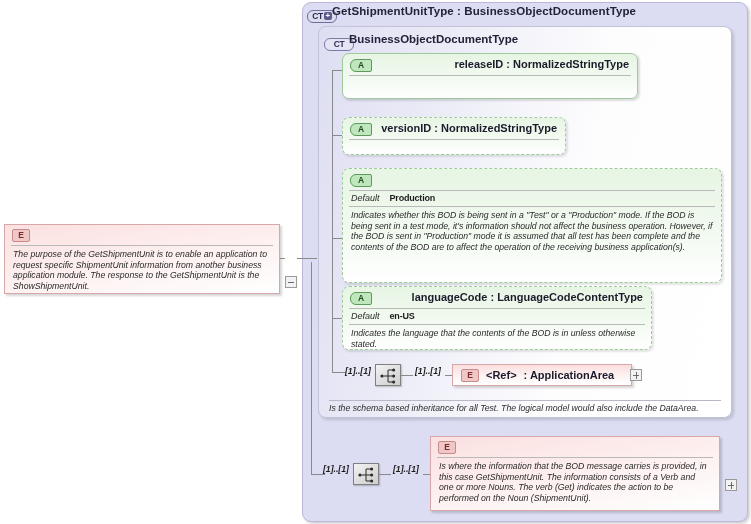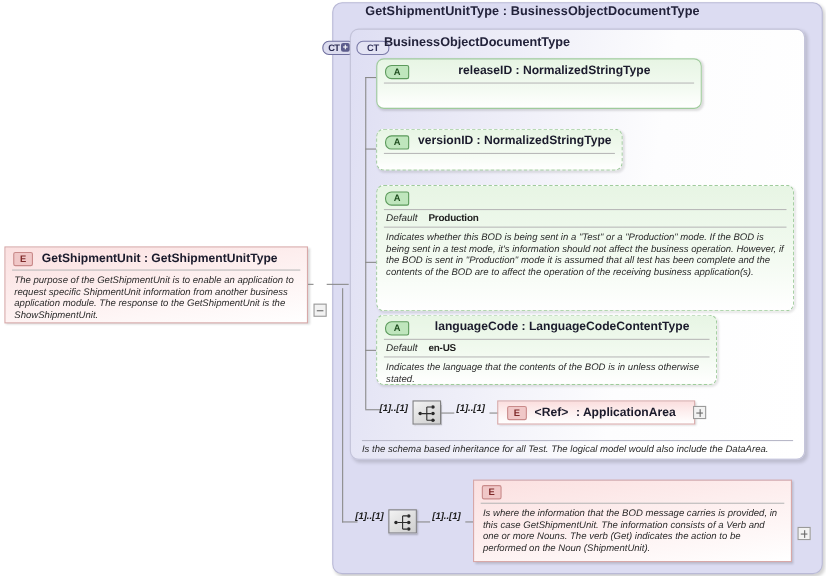--- a/index.html
+++ b/index.html
@@ -96,21 +96,21 @@
     display: flex; align-items: flex-start; gap: 7px;
     padding: 4px 8px 3px 7px;
   }
   .attr-head .badge { flex: 0 0 auto; margin-top: 1px; }
   .attr-name {
     font-size: 11px; font-weight: bold; color: #1b1b2c;
     line-height: 13px;
     text-align: center;
     flex: 1 1 auto;
   }
-  .attr-name.leftal { text-align: center; }
+  .attr-name.leftal { text-align: right; }
   .attr-sep { height:1px; background:#b9b9b9; margin: 0 6px; }
   .attr-default {
     display: flex; gap: 10px;
     padding: 2px 8px 2px 8px;
     font-size: 9px; line-height: 11px;
   }
   .attr-default .lbl { font-style: italic; color:#2a2a2a; }
   .attr-default .val { font-weight: bold; color:#1b1b1b; letter-spacing:-0.2px;}
   .attr-doc {
     padding: 3px 8px 4px 8px;
@@ -189,21 +189,21 @@
   }
   .tog.plus::after {
     content:""; position:absolute; left:5px; top:2px;
     width:1px; height:7px; background:#6a6a6a;
   }
 </style>
 </head>
 <body>
 
 <div class="abs" id="ct-outer"></div>
-<div class="abs" style="left:293px; top:5px;margin-top:28px;">
+<div class="abs" style="left:307px; top:5px;">
   <span class="badge badge-ct-plus">CT<span class="pl">+</span></span>
 </div>
 <div class="abs" id="ct-outer-title">GetShipmentUnitType : BusinessObjectDocumentType</div>
 
 <div class="abs" id="ct-inner"></div>
 <div class="abs" style="left:324px; top:33px;">
   <span class="badge badge-ct">CT</span>
 </div>
 <div class="abs" id="ct-inner-title">BusinessObjectDocumentType</div>
 
@@ -317,21 +317,20 @@
     <span class="badge badge-e">E</span>
   </div>
   <div class="elem-sep"></div>
   <div class="elem-doc">Is where the information that the BOD message carries is provided, in this case GetShipmentUnit. The information consists of a Verb and one or more Nouns. The verb (Get) indicates the action to be performed on the Noun (ShipmentUnit).</div>
 </div>
 <div class="abs tog plus" style="left:725px; top:467px;"></div>
 
 <div class="abs elem-node" style="left:4px; top:224px; width:276px; height:70px;">
   <div class="elem-head">
     <span class="badge badge-e">E</span>
-    <span class="elem-name">GetShipmentUnit : GetShipmentUnitType</span>
   </div>
   <div class="elem-sep"></div>
   <div class="elem-doc">The purpose of the GetShipmentUnit is to enable an application to request specific ShipmentUnit information from another business application module.  The response to the GetShipmentUnit is the ShowShipmentUnit.</div>
 </div>
 
 <div class="abs line-h" style="left:280px; top:258px; width:5px;"></div>
 <div class="abs tog" style="left:285px; top:252px;"></div>
 <div class="abs line-h" style="left:297px; top:258px; width:20px;"></div>
 
 </body></html>

